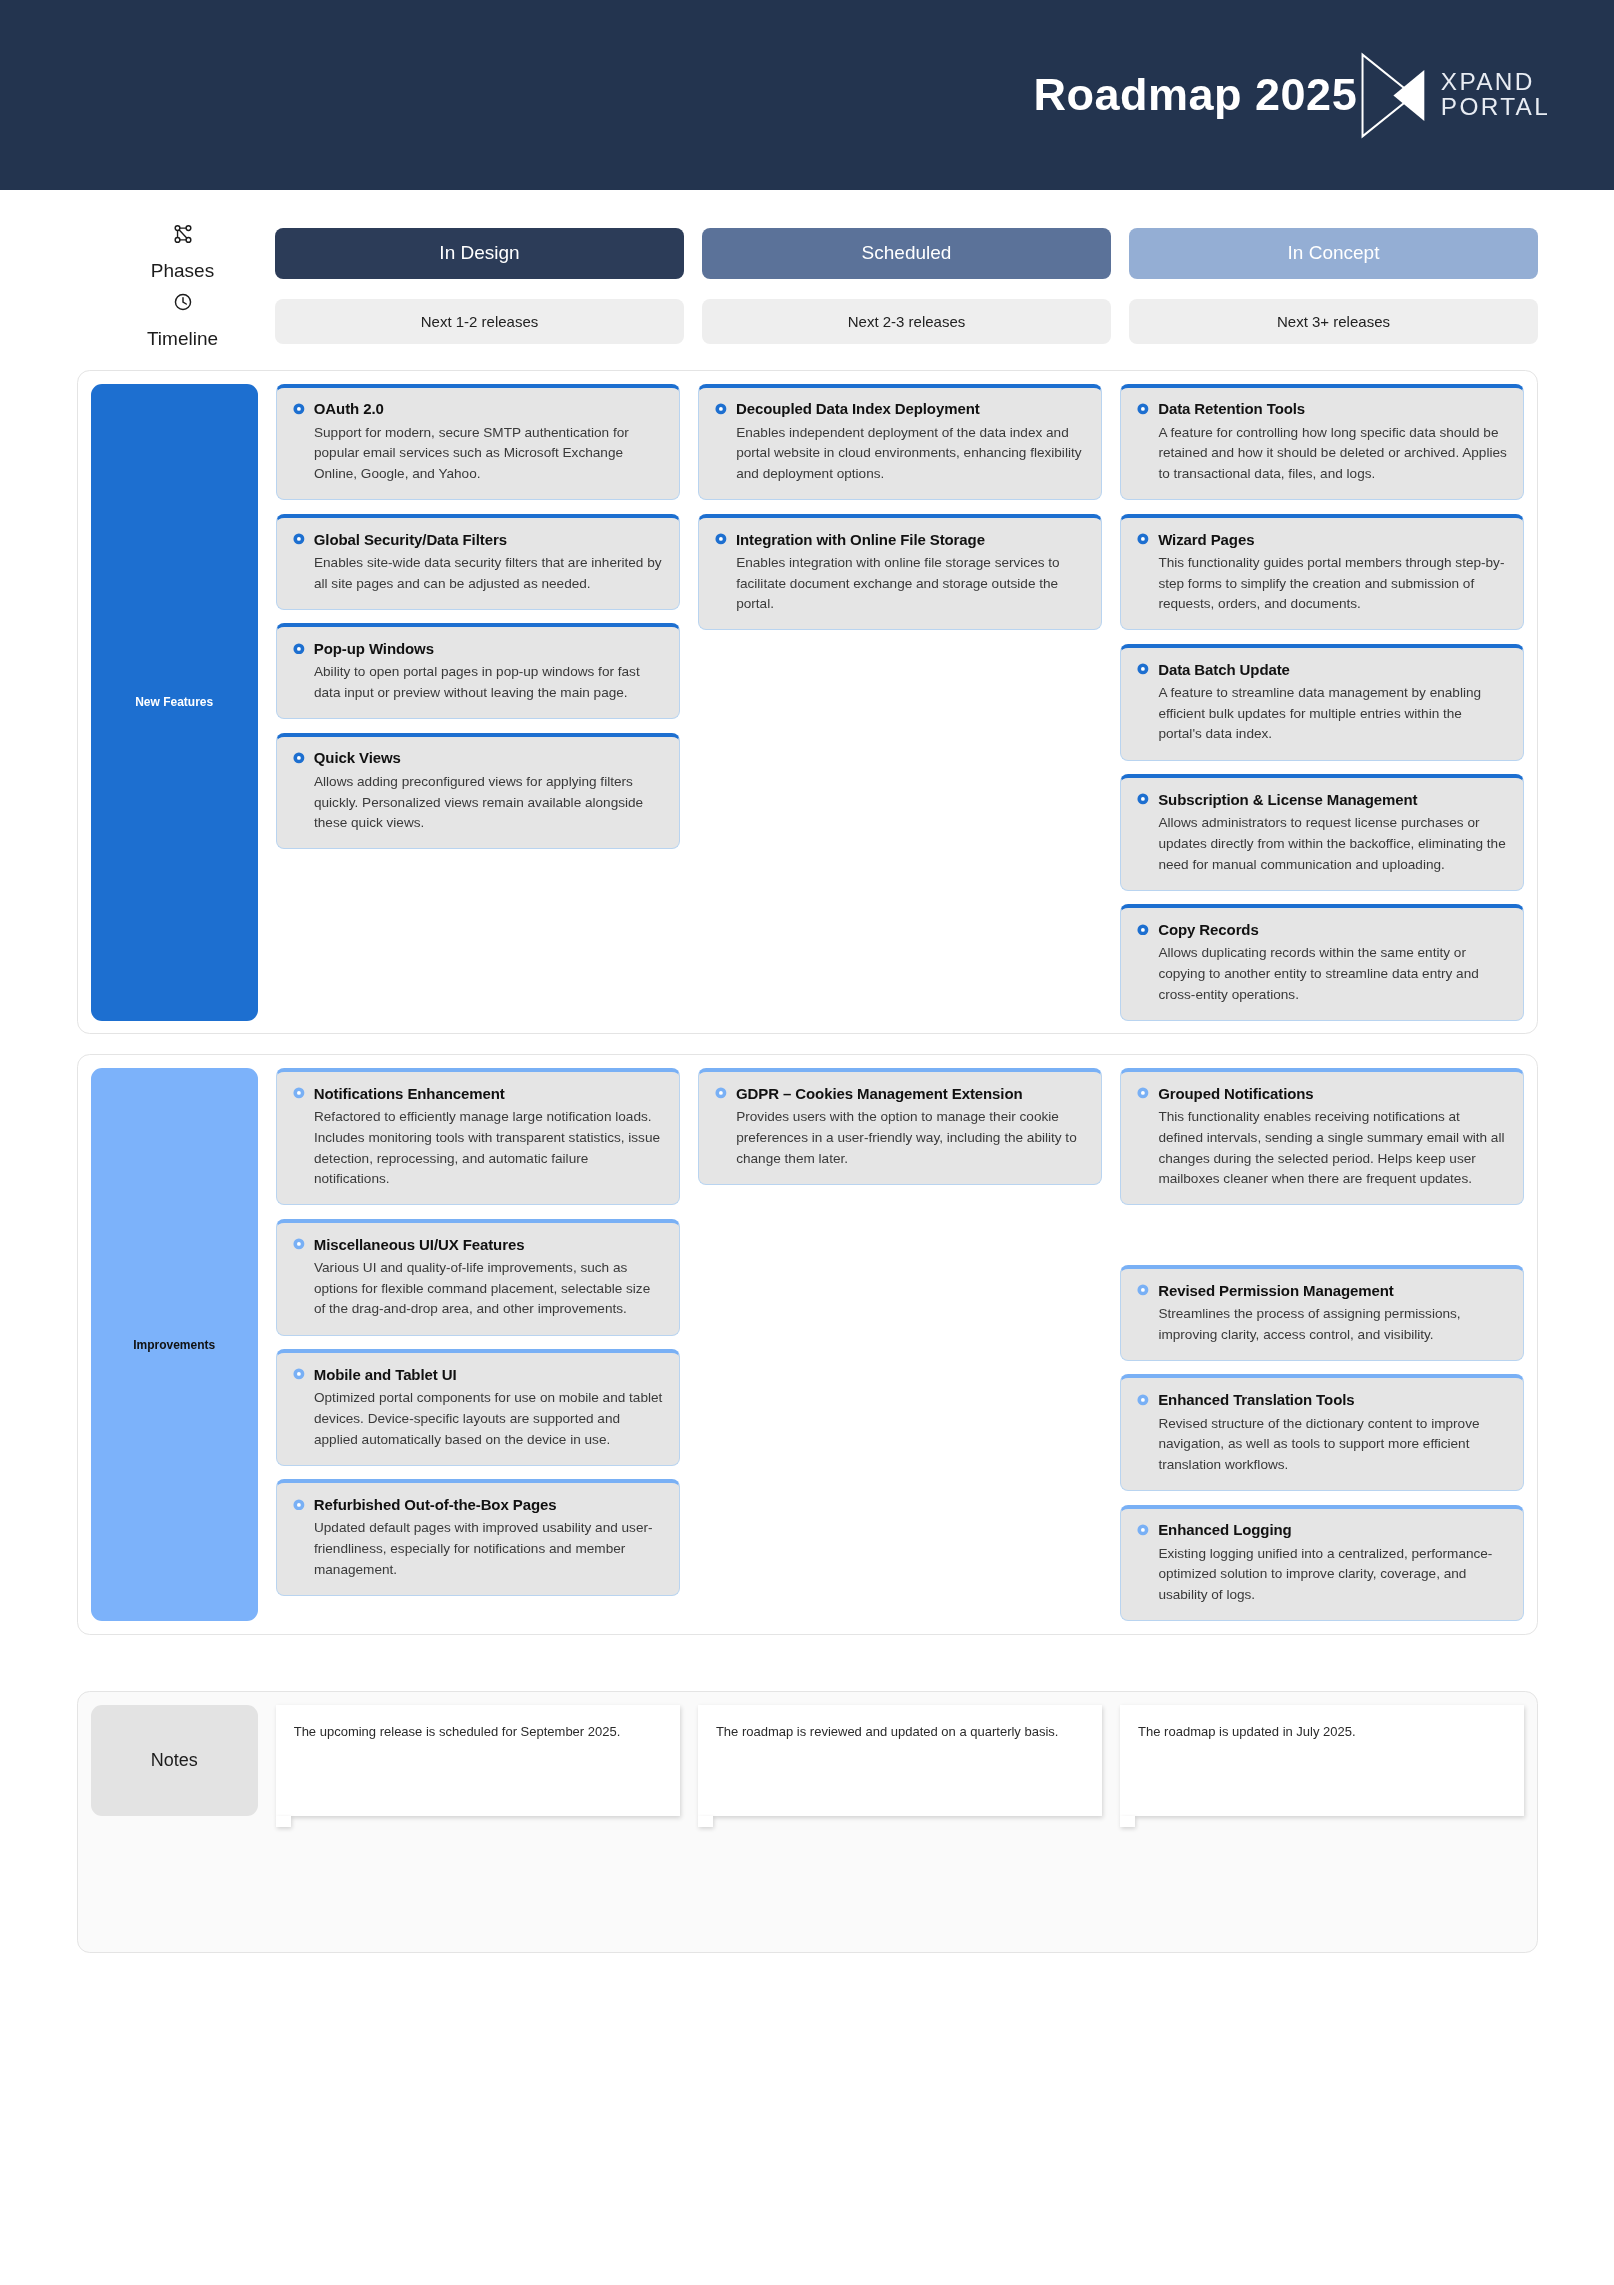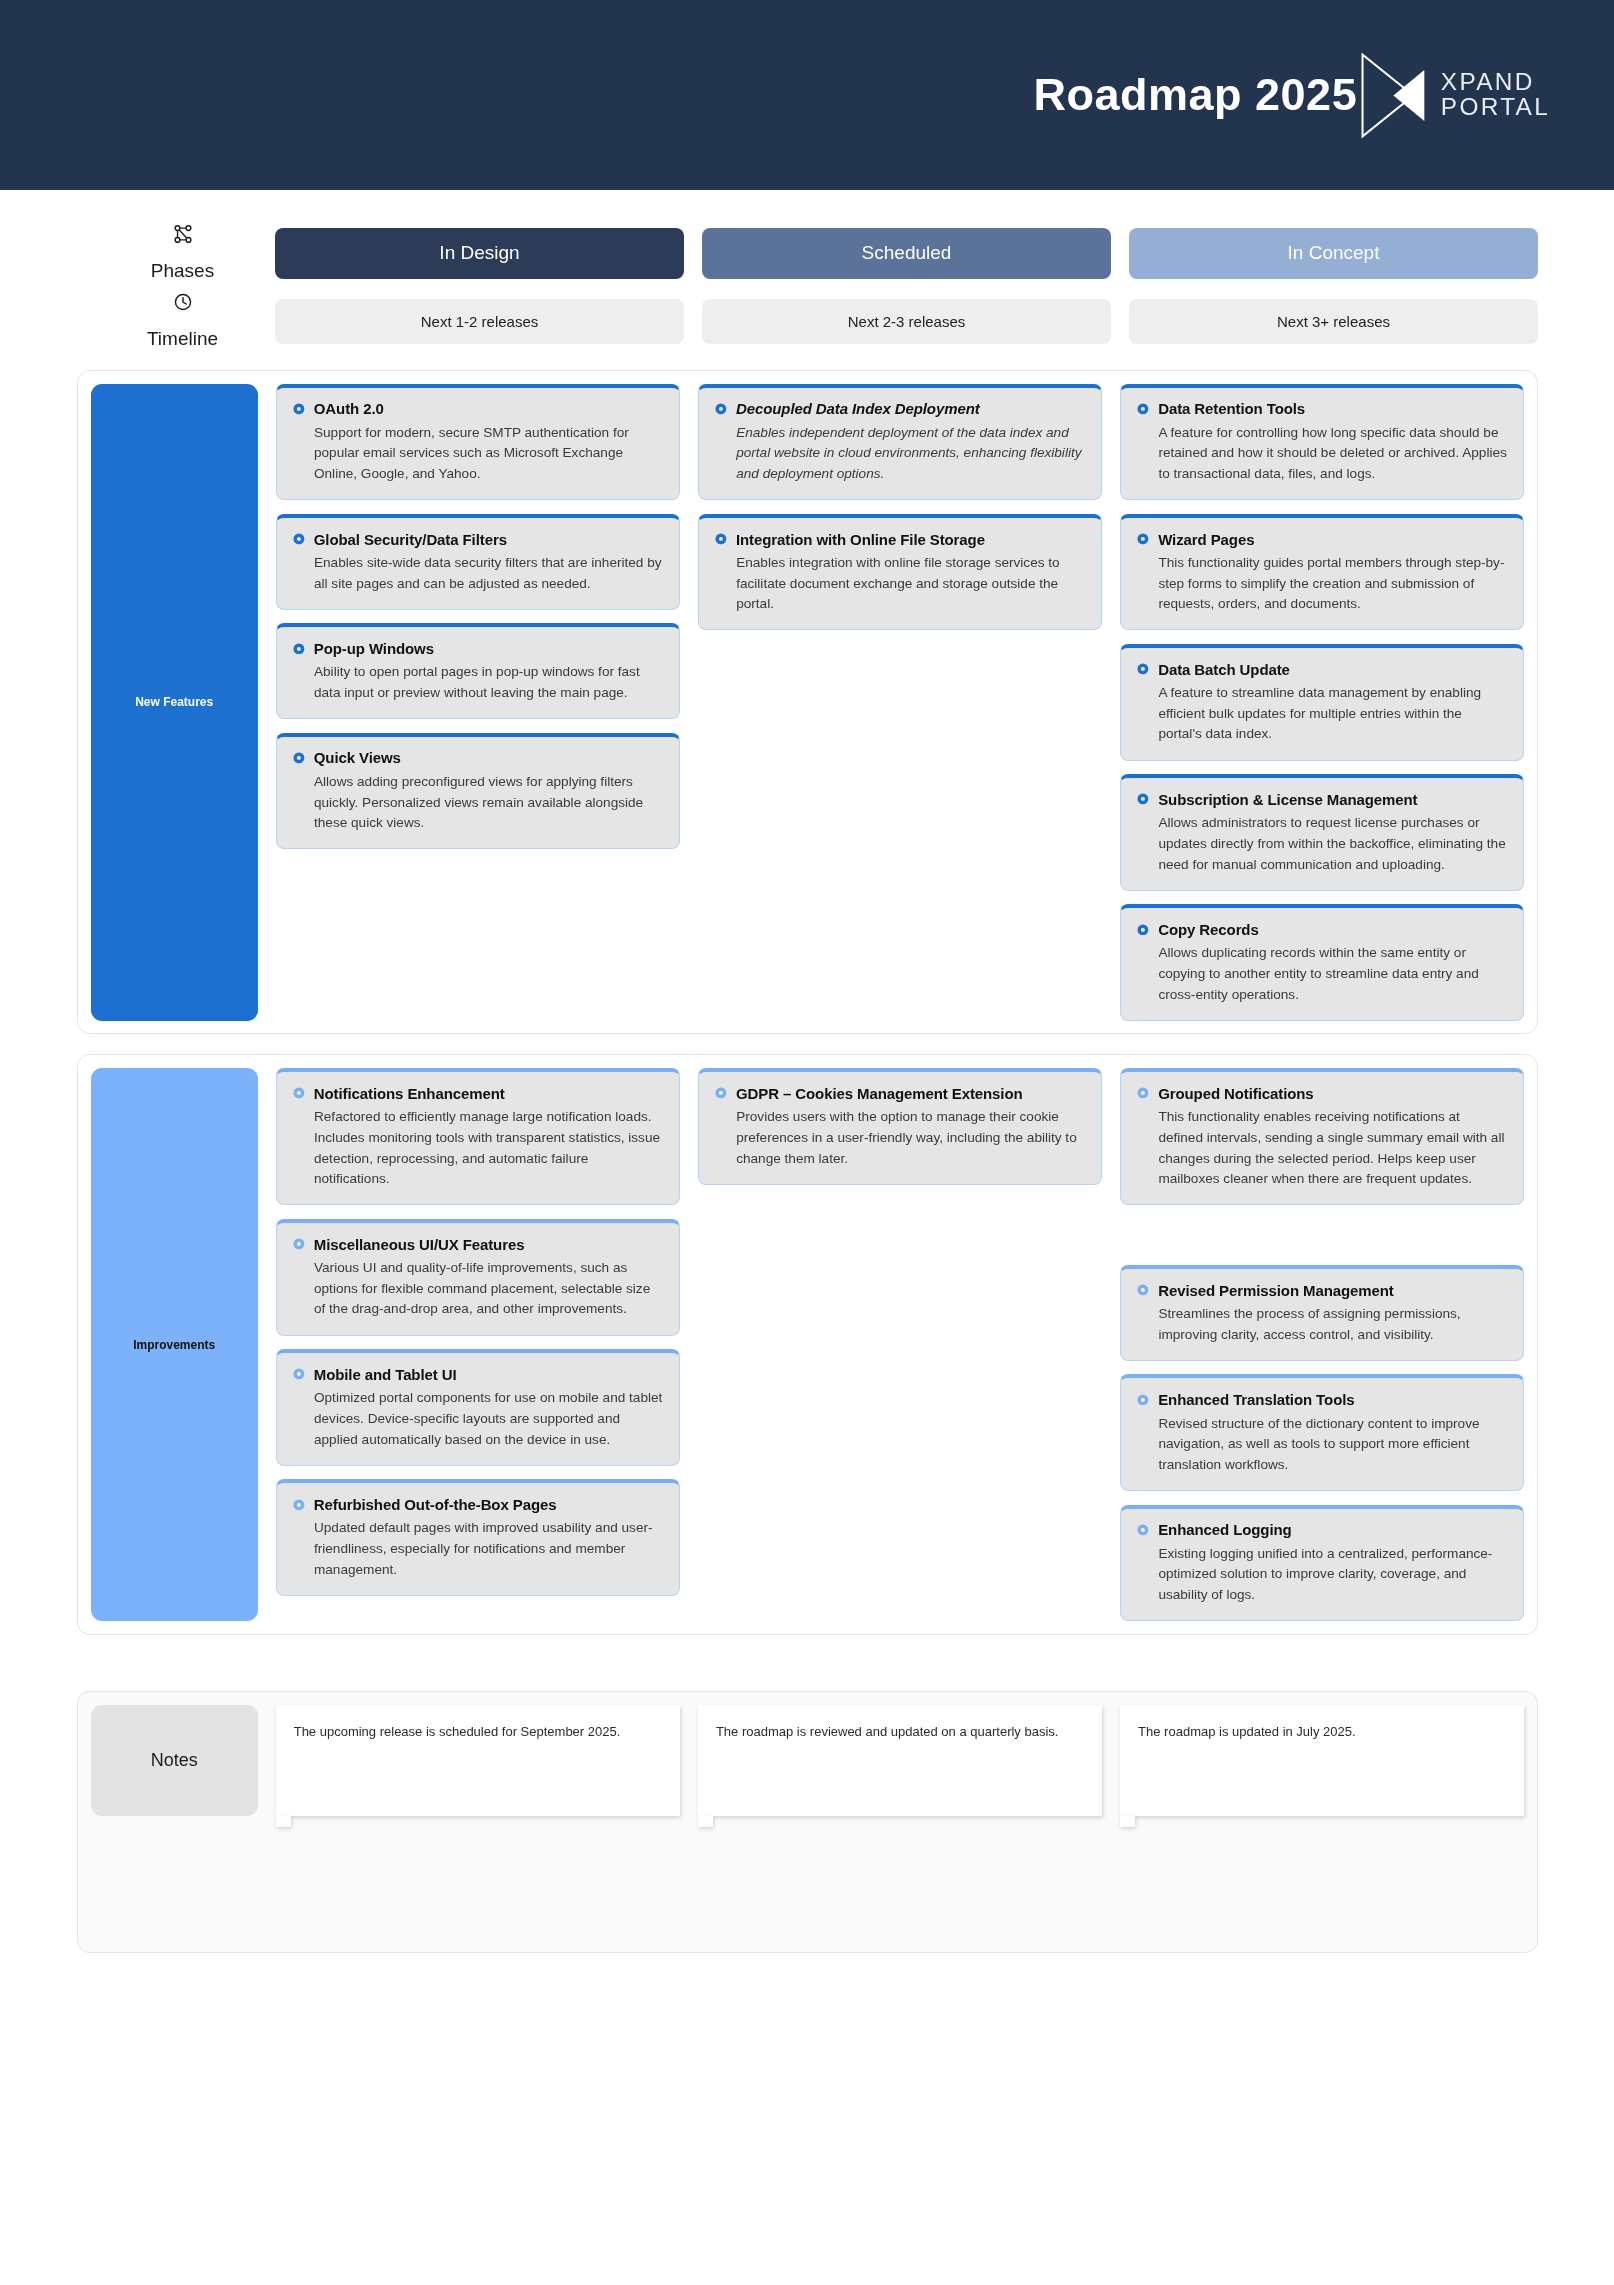--- a/index.html
+++ b/index.html
@@ -308,21 +308,21 @@
               <svg class="card-dot" width="11.8" height="11.8" viewBox="0 0 13 13">
                 <circle cx="6.5" cy="6.5" r="6" fill="#1d6fd0"></circle>
                 <circle cx="6.5" cy="6.5" r="2.1" fill="#ffffff"></circle>
               </svg>
               <div class="card-title">Quick Views</div>
             </div>
             <div class="card-desc">Allows adding preconfigured views for applying filters quickly. Personalized views remain available alongside these quick views.</div>
           </div>
         </div>
         <div class="lane-col">
-          <div class="card" style="border-top-color: rgb(29, 111, 208); font-style: italic;">
+          <div class="card" style="border-top-color: rgb(29, 111, 208);">
             <div class="card-head">
               <svg class="card-dot" width="11.8" height="11.8" viewBox="0 0 13 13">
                 <circle cx="6.5" cy="6.5" r="6" fill="#1d6fd0"></circle>
                 <circle cx="6.5" cy="6.5" r="2.1" fill="#ffffff"></circle>
               </svg>
               <div class="card-title">Decoupled Data Index Deployment</div>
             </div>
             <div class="card-desc">Enables independent deployment of the data index and portal website in cloud environments, enhancing flexibility and deployment options.</div>
           </div>
           <div class="card" style="border-top-color: rgb(29, 111, 208);">

